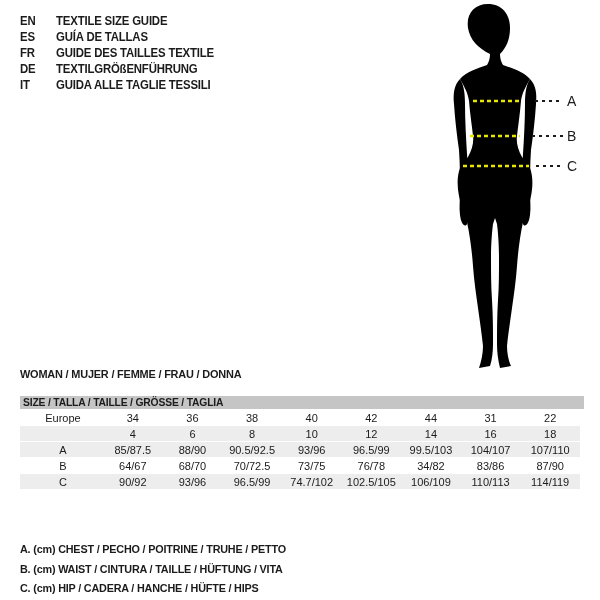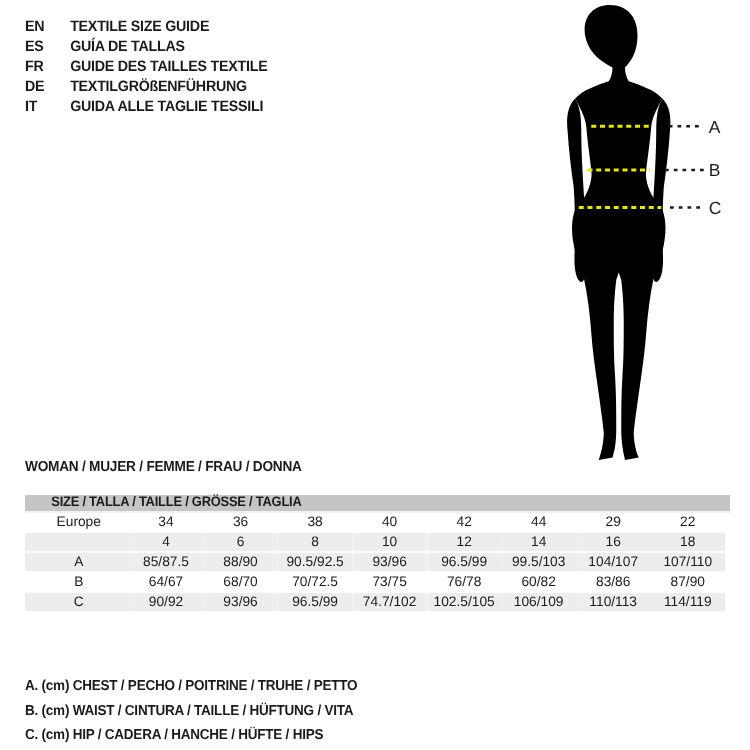--- a/index.html
+++ b/index.html
@@ -18,21 +18,21 @@
   .dash-black{stroke:var(--text,#1b1b1b);stroke-width:2;stroke-dasharray:3 4;fill:none;}
   .measure-letter{font-family:"Liberation Sans",sans-serif;font-size:14px;fill:var(--text,#1b1b1b);}
 
   
   .section-title{position:absolute;left:20px;top:368px;font-size:11.5px;font-weight:bold;
                  letter-spacing:-0.2px;transform:scaleX(0.95);transform-origin:left top;}
 
   
   .table-wrap{position:absolute;left:20px;top:396px;width:564px;}
   .thead{background:var(--header-bg,#c5c5c5);height:13px;line-height:13px;font-size:11px;
-         font-weight:bold;padding-left:21px;letter-spacing:-0.2px;border-bottom:1px solid #fff;
+         font-weight:bold;padding-left:3px;letter-spacing:-0.2px;border-bottom:1px solid #fff;
          white-space:nowrap;}
   .thead span{display:inline-block;transform:scaleX(0.94);transform-origin:left center;}
   table{border-collapse:collapse;width:560px;table-layout:fixed;}
   td{font-size:11px;height:15px;padding:0;text-align:center;border-bottom:1px solid #fff;
      white-space:nowrap;overflow:hidden;}
   td.rowlabel{text-align:center;padding-left:3px;width:80px;}
   tr.shaded td{background:var(--row-shaded,#ededed);}
 
   
   .legend{position:absolute;left:20px;top:540px;transform:scaleX(0.94);transform-origin:left top;}
@@ -116,21 +116,21 @@
     <table>
       <tbody id="tableBody">
           <tr class="">
             <td class="rowlabel">Europe</td>
             <td>34</td>
             <td>36</td>
             <td>38</td>
             <td>40</td>
             <td>42</td>
             <td>44</td>
-            <td>29</td>
+            <td>31</td>
             <td>22</td>
           </tr>
           <tr class="shaded">
             <td class="rowlabel"></td>
             <td>4</td>
             <td>6</td>
             <td>8</td>
             <td>10</td>
             <td>12</td>
             <td>14</td>
@@ -148,21 +148,21 @@
             <td>104/107</td>
             <td>107/110</td>
           </tr>
           <tr class="">
             <td class="rowlabel">B</td>
             <td>64/67</td>
             <td>68/70</td>
             <td>70/72.5</td>
             <td>73/75</td>
             <td>76/78</td>
-            <td>60/82</td>
+            <td>34/82</td>
             <td>83/86</td>
             <td>87/90</td>
           </tr>
           <tr class="shaded">
             <td class="rowlabel">C</td>
             <td>90/92</td>
             <td>93/96</td>
             <td>96.5/99</td>
             <td>74.7/102</td>
             <td>102.5/105</td>

